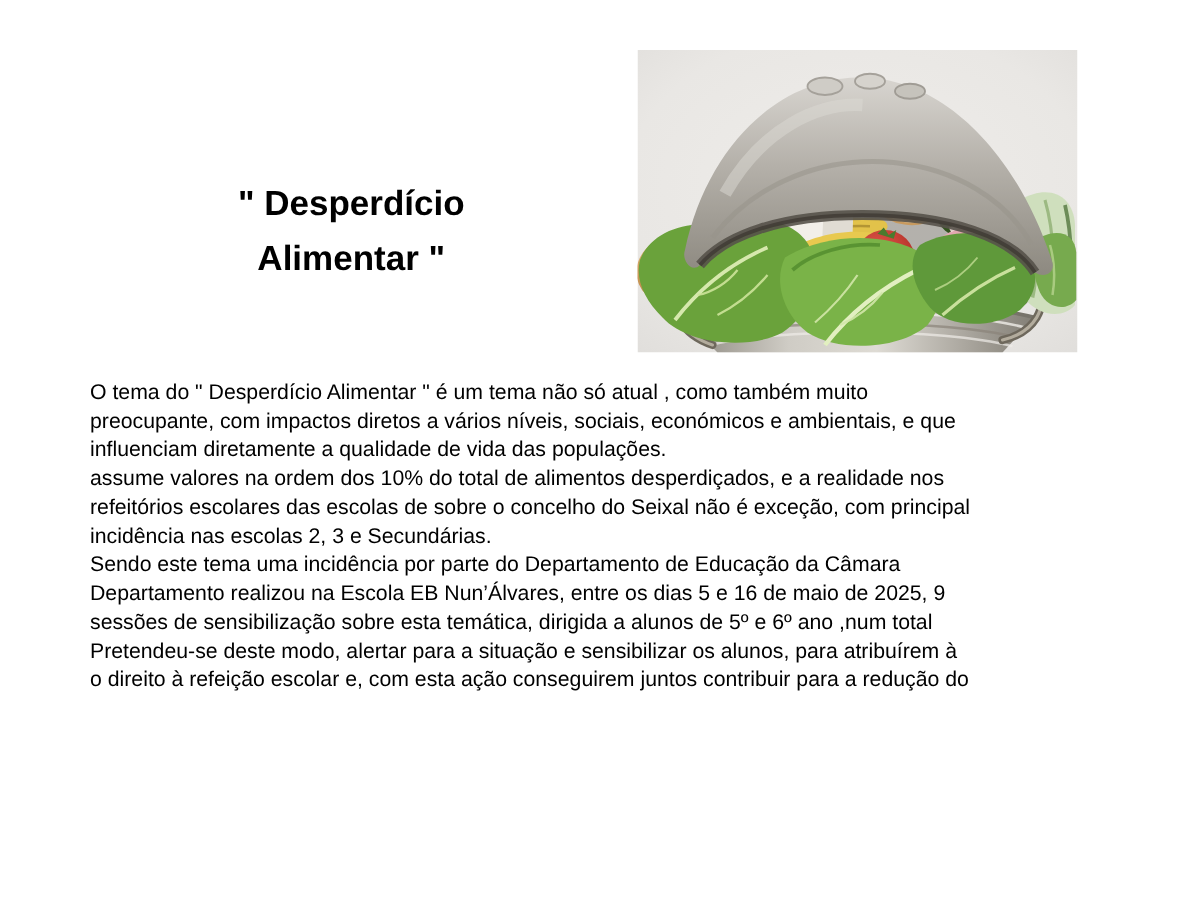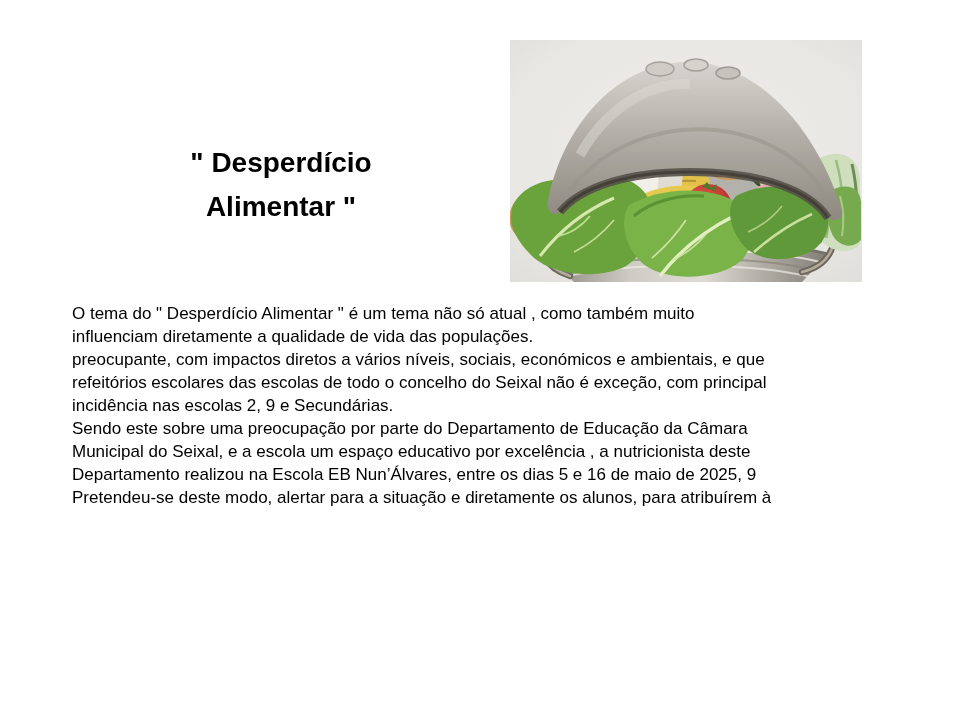--- a/index.html
+++ b/index.html
@@ -189,23 +189,25 @@
         <path d="M60,150 C95,105 150,85 205,90 C255,95 295,120 315,155" fill="none" stroke="#97938b" stroke-width="4" opacity="0.55"></path>
         <ellipse cx="150" cy="29" rx="14" ry="7" fill="#cfccc6" stroke="#a5a19a" stroke-width="1.5"></ellipse>
         <ellipse cx="186" cy="25" rx="12" ry="6" fill="#d6d3cd" stroke="#a5a19a" stroke-width="1.5"></ellipse>
         <ellipse cx="218" cy="33" rx="12" ry="6" fill="#c6c3bc" stroke="#a09c95" stroke-width="1.5"></ellipse>
       </g>
     </svg>
   </div>
 
   <div class="body-text">
     <div class="body-line">O tema do " Desperdício Alimentar " é um tema não só atual , como também muito</div>
+    <div class="body-line">preocupante, com impactos diretos a vários níveis, sociais, económicos e ambientais, e que</div>
     <div class="body-line">influenciam diretamente a qualidade de vida das populações.</div>
-    <div class="body-line">preocupante, com impactos diretos a vários níveis, sociais, económicos e ambientais, e que</div>
-    <div class="body-line">refeitórios escolares das escolas de todo o concelho do Seixal não é exceção, com principal</div>
-    <div class="body-line">incidência nas escolas 2, 9 e Secundárias.</div>
-    <div class="body-line">Sendo este sobre uma preocupação por parte do Departamento de Educação da Câmara</div>
-    <div class="body-line">Municipal do Seixal, e a escola um espaço educativo por excelência , a nutricionista deste</div>
+    <div class="body-line">assume valores na ordem dos 10% do total de alimentos desperdiçados, e a realidade nos</div>
+    <div class="body-line">refeitórios escolares das escolas de sobre o concelho do Seixal não é exceção, com principal</div>
+    <div class="body-line">incidência nas escolas 2, 3 e Secundárias.</div>
+    <div class="body-line">Sendo este tema uma incidência por parte do Departamento de Educação da Câmara</div>
     <div class="body-line">Departamento realizou na Escola EB Nun’Álvares, entre os dias 5 e 16 de maio de 2025, 9</div>
-    <div class="body-line">Pretendeu-se deste modo, alertar para a situação e diretamente os alunos, para atribuírem à</div>
+    <div class="body-line">sessões de sensibilização sobre esta temática, dirigida a alunos de 5º e 6º ano ,num total</div>
+    <div class="body-line">Pretendeu-se deste modo, alertar para a situação e sensibilizar os alunos, para atribuírem à</div>
+    <div class="body-line">o direito à refeição escolar e, com esta ação conseguirem juntos contribuir para a redução do</div>
   </div>
 
 </div>
 
 </body></html>

